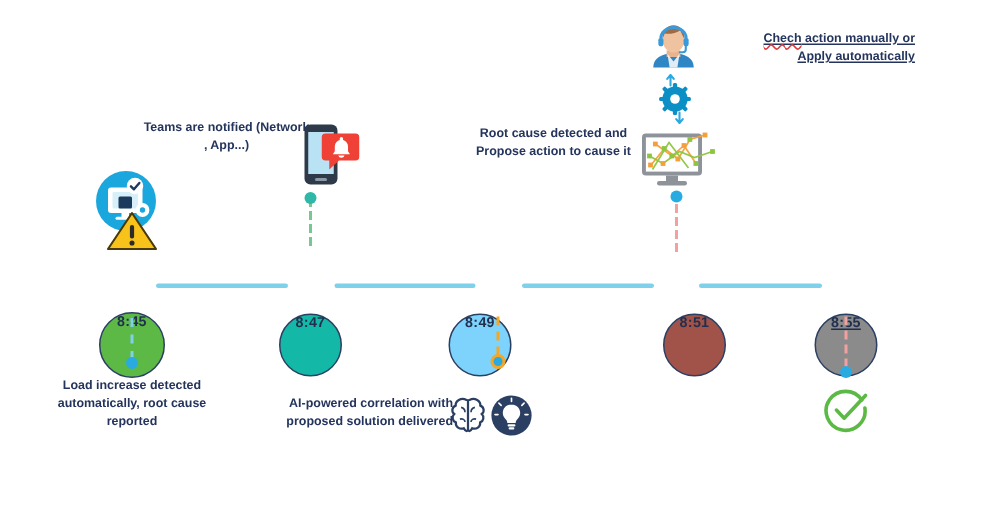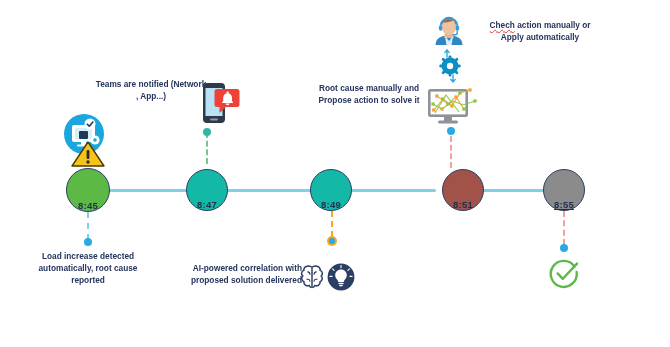--- a/index.html
+++ b/index.html
@@ -12,37 +12,38 @@
   #stage{position:relative;width:670px;height:347px;}
 
   
   .axis{
     position:absolute;height:3px;background:#7fd0ea;
     top:189px;border-radius:2px;
   }
   .node{
     position:absolute;border-radius:50%;
     border:1.5px solid #2b3f63;
-    display:flex;align-items:flex-end;justify-content:center;
+    display:flex;align-items:flex-start;justify-content:center;
     font-size:9.5px;font-weight:bold;color:#1f2f4d;
     letter-spacing:.2px;
     box-sizing:border-box;
+    margin-top:40px;
   }
 
   
   .conn{position:absolute;width:0;border-left-width:2px;border-left-style:dashed;}
   .dot{position:absolute;width:8px;height:8px;border-radius:50%;background:#29aae1;box-sizing:border-box;}
   .dot.ring-orange{border:2px solid #f5a623;width:10px;height:10px;}
 
   
   .cap{
     position:absolute;color:#24345c;font-size:8.3px;font-weight:bold;
     line-height:1.45;text-align:center;
   }
-  .cap.left{text-align:center;}
+  .cap.left{text-align:right;text-decoration:underline;}
   .cap .misspell{
     text-decoration:underline wavy #e03b3b;
     text-decoration-skip-ink:none;
   }
 
   
   .icon{position:absolute;}
 </style>
 </head>
 <body>
@@ -100,23 +101,23 @@
     </svg>
   </div>
 
   <div class="conn" style="left:206px;top:132px;height:32px;border-left-color:#76c893;"></div>
   <div class="dot" style="left:203px;top:128px;background:#2fb8a8;"></div>
 
   <div class="node" style="left:186px;top:169px;width:42px;height:42px;background:#14b8a6;">
     <span>8:47</span>
   </div>
 
-  <div class="cap" style="left:305px;top:82px;width:128px;">Root cause manually and Propose action to solve it</div>
-
-  <div class="node" style="left:310px;top:169px;width:42px;height:42px;background:#14b8a6;">
+  <div class="cap" style="left:305px;top:82px;width:128px;">Root cause detected and Propose action to cause it</div>
+
+  <div class="node" style="left:299px;top:169px;width:42px;height:42px;background:#7dd3fc;">
     <span>8:49</span>
   </div>
 
   <div class="conn" style="left:331px;top:211px;height:26px;border-left-color:#f5a623;"></div>
   <div class="dot ring-orange" style="left:327px;top:236px;"></div>
 
   <div class="cap" style="left:178px;top:262px;width:124px;text-align:right;">AI-powered correlation with proposed solution delivered</div>
 
   <div class="icon" style="left:297px;top:262px;width:30px;height:30px;">
     <svg width="30" height="30" viewBox="0 0 30 30">

